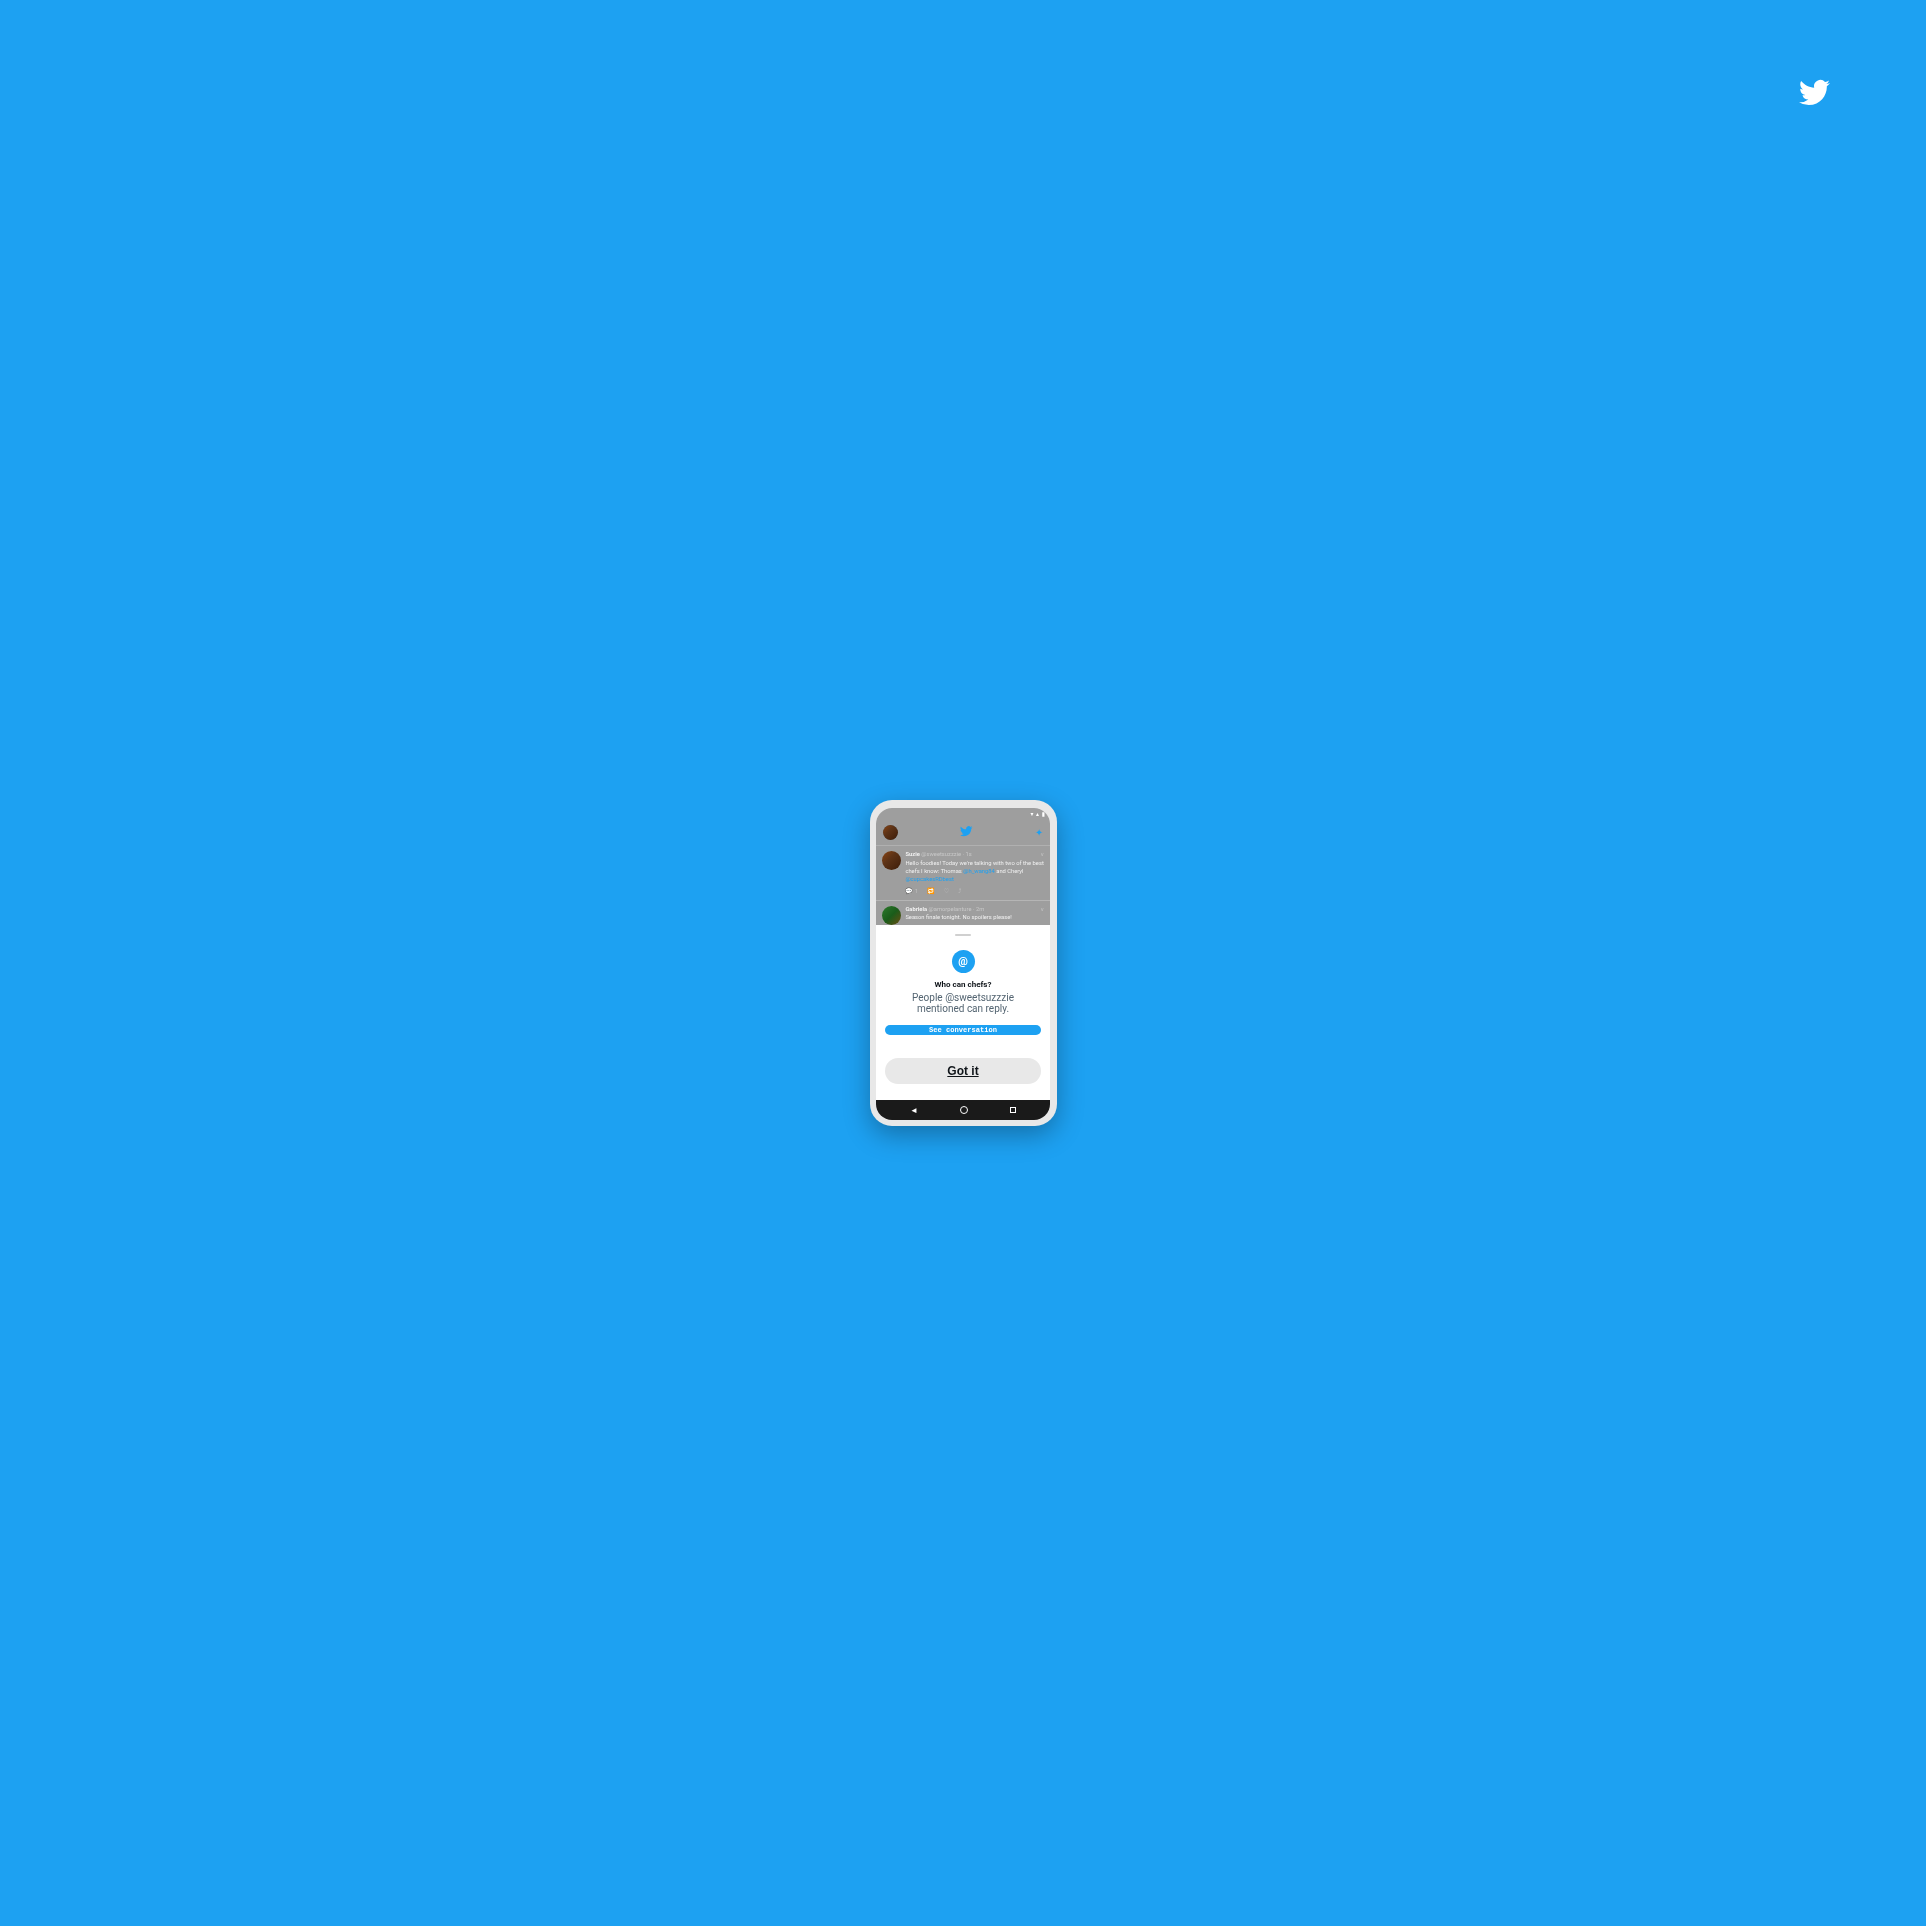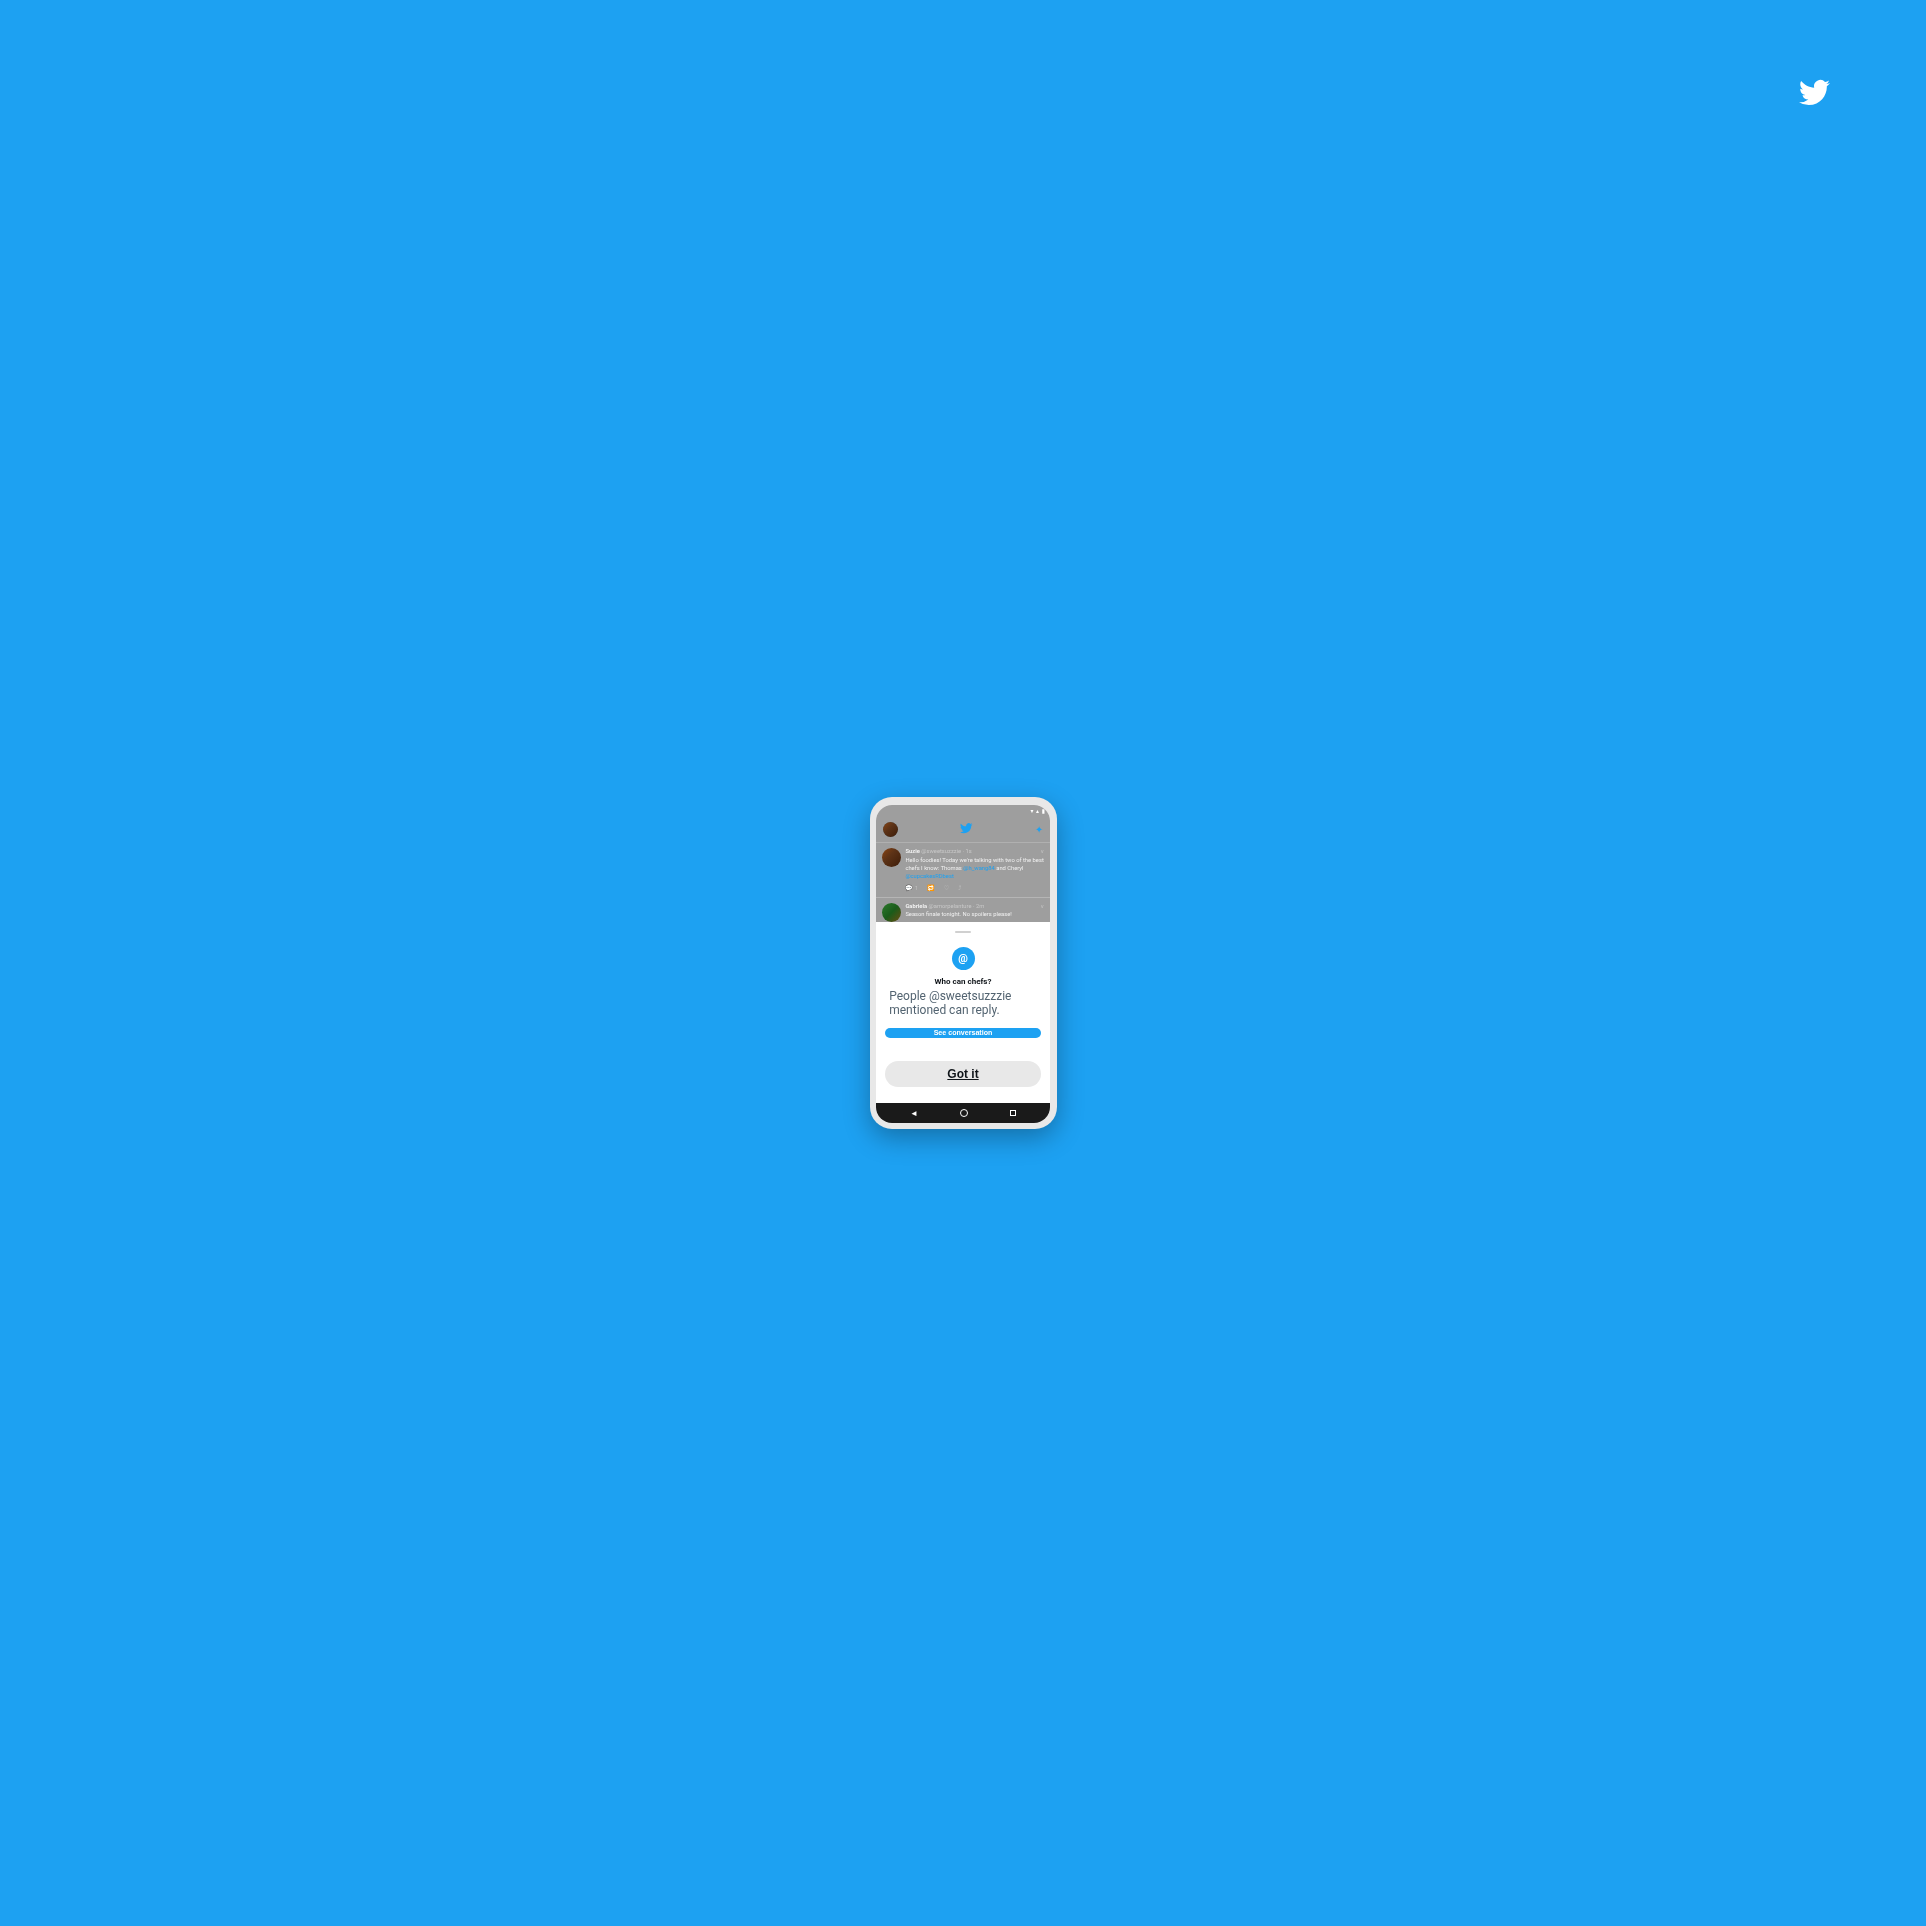--- a/index.html
+++ b/index.html
@@ -232,37 +232,39 @@
 
     .sheet-title {
       font-size: 8px;
       font-weight: bold;
       color: #0f1419;
       margin-bottom: 3.6px;
       text-align: center;
     }
 
     .sheet-subtitle {
-      font-size: 12px;
+      font-size: 10px;
       color: #536471;
+      text-align: center;
       margin-bottom: 10.7px;
       padding: 0 4.5px;
     }
 
     .btn-see-conversation {
       width: 100%;
       padding: 1px;
       background: #1DA1F2;
       border: none;
       border-radius: 22px;
       color: white;
       font-size: 7.1px;
       font-weight: bold;
       cursor: pointer;
       margin-bottom: 23px;
+      font-family: Liberation Mono, monospace;
     }
 
     .btn-got-it {
       width: 100%;
       padding: 6.2px;
       background: #e8e8e8;
       border: none;
       border-radius: 22px;
       color: #0f1419;
       font-size: 12px;

